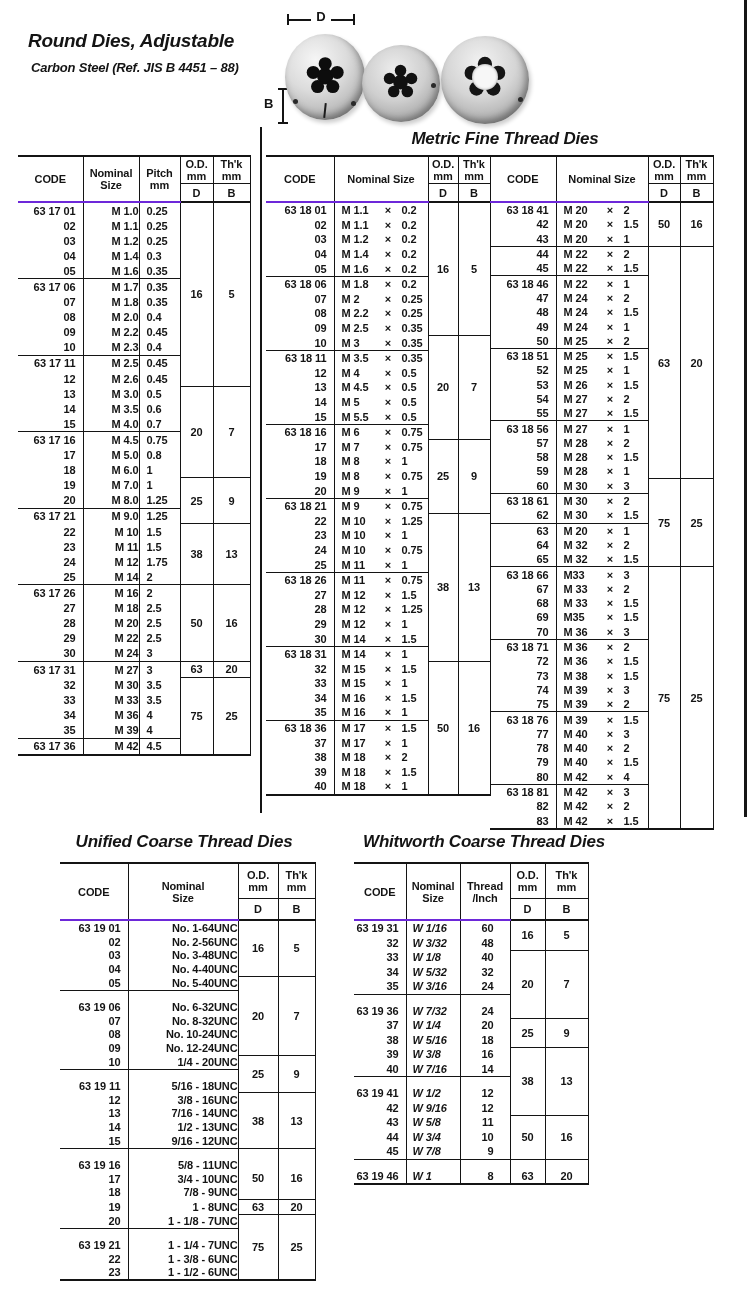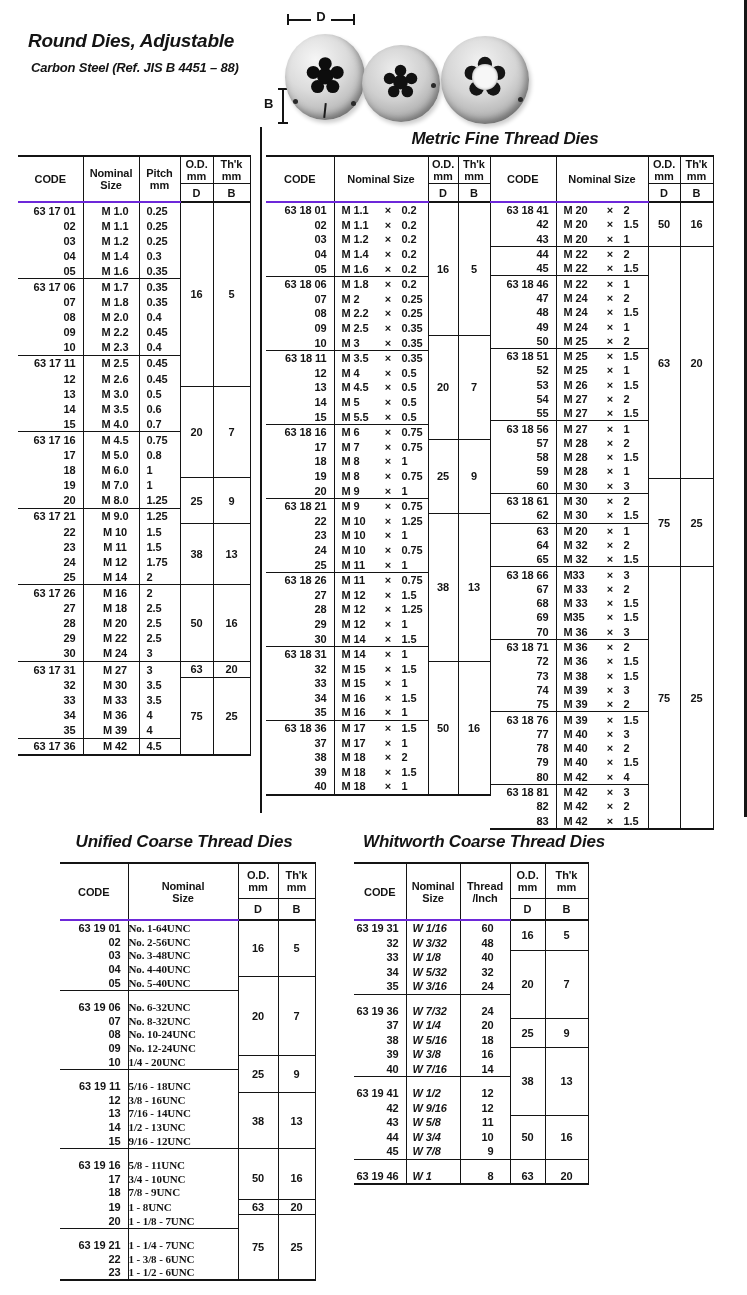--- a/index.html
+++ b/index.html
@@ -78,26 +78,26 @@
   .die-table th.vr, .die-table td.vr { border-right:1px solid #141414; }
 
   .die-table tbody td { vertical-align:middle; }
   .kind-coarse tbody td { height:15.1px; }
   .fine-left tbody td   { height:14.6px; }
   .fine-right tbody td  { height:14.3px; }
   .kind-unified tbody td { height:13.8px; }
   .kind-whitworth tbody td { height:14.5px; }
 
   td.c-code { text-align:right; padding-right:7px; }
-  td.c-size { text-align:center; padding-left:8px; }
+  td.c-size { text-align:right; padding-left:8px; }
   td.c-pitch { text-align:left; padding-left:7px; }
   td.c-nom .nsz { display:inline-block; width:40px; padding-left:7px; text-align:left; }
   td.c-nom .nx  { display:inline-block; width:13px; text-align:center; }
   td.c-nom .npt { display:inline-block; padding-left:7px; text-align:left; }
-  td.c-nom-u { text-align:left;font-family:Liberation Serif, serif; }
+  td.c-nom-u { text-align:right; }
   td.c-nom-w { text-align:left; padding-left:6px;font-style:italic; }
   td.c-thread { text-align:right; padding-right:16px; }
   td.c-d, td.c-b { text-align:center; border-top:1px solid #141414; }
 
   tr.sep td.c-code, tr.sep td.c-size, tr.sep td.c-pitch,
   tr.sep td.c-nom, tr.sep td.c-nom-u, tr.sep td.c-nom-w, tr.sep td.c-thread { border-top:1px solid #141414; }
   .kind-unified tr.sep td, .kind-whitworth tr.sep td { padding-top:9px; }
 </style>
 </head>
 <body>

